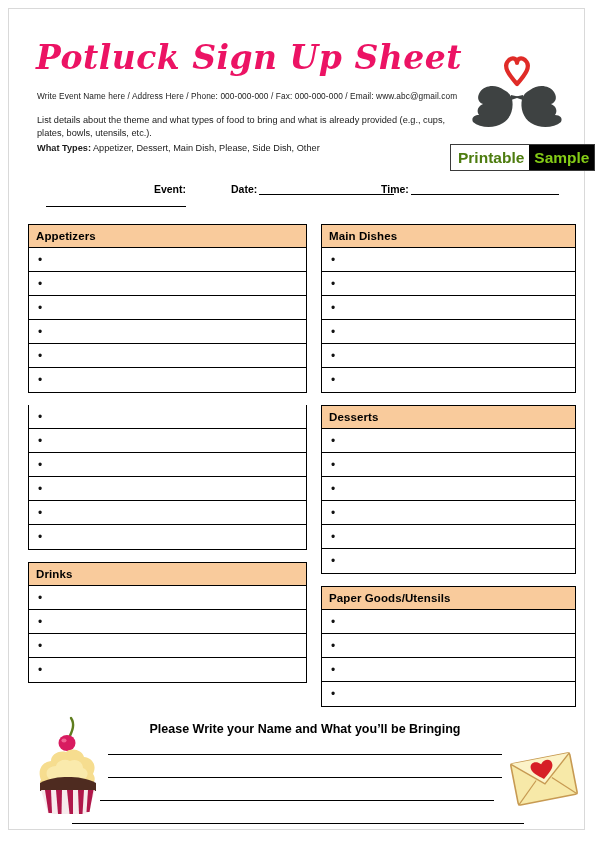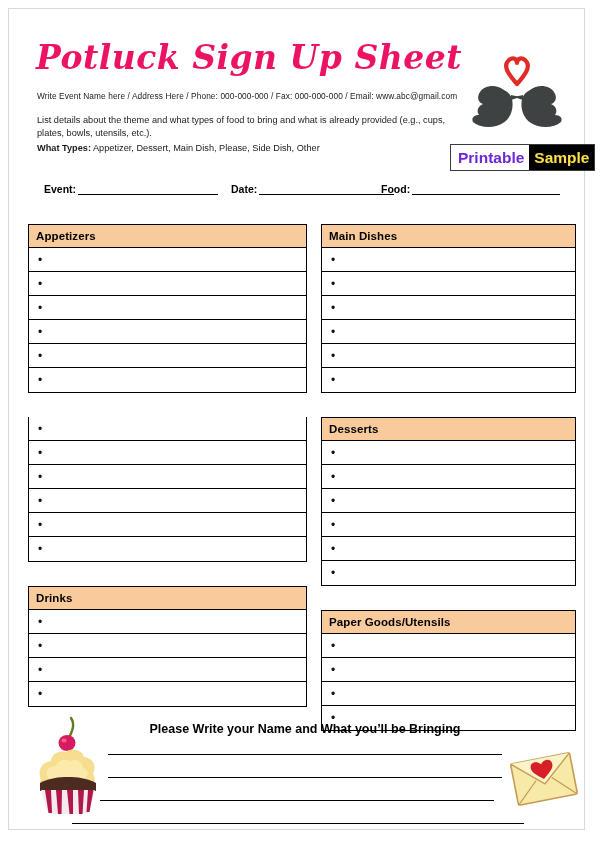--- a/index.html
+++ b/index.html
@@ -98,29 +98,29 @@
     display: flex;
     align-items: stretch;
     box-sizing: border-box;
   }
   .badge .word-printable {
     display: flex;
     align-items: center;
     padding: 0 5px 0 7px;
     font-size: 15.5px;
     font-weight: bold;
-    color: #6d28d9;
+    color: #4d7c0f;
     font-family: "Liberation Sans", sans-serif;
   }
   .badge .word-sample {
     display: flex;
     align-items: center;
     padding: 0 5px;
     background: #000000;
-    color: #fde047;
+    color: #84cc16;
     font-size: 15.5px;
     font-weight: bold;
   }
 
   
   .meta-row {
     position: absolute;
     left: 44px;
     top: 183px;
     width: 520px;
@@ -134,21 +134,21 @@
     font-weight: bold;
     color: #000;
     white-space: nowrap;
   }
   .meta-item .rule {
     display: inline-block;
     border-bottom: 1.4px solid #000;
     height: 11px;
     margin-left: 2px;
   }
-  .meta-event { left: 0px;   top: 0; }
+  .meta-event { left: 0px;   top: 0; flex-direction: column; }
   .meta-date  { left: 172px; top: 0; padding-left: 15px; }
   .meta-time  { left: 337px; top: 0; }
   .meta-event .rule { width: 140px; }
   .meta-date  .rule { width: 135px; }
   .meta-time  .rule { width: 148px; }
 
   
   .cols {
     position: absolute;
     left: 28px;
@@ -156,21 +156,21 @@
     width: 545px;
   }
   .col {
     position: absolute;
     top: 0;
     width: 255px;
   }
   .col-left  { left: 0px;   width: 279px; }
   .col-right { left: 293px; width: 255px; }
 
-  .section { margin-bottom: 24px; }
+  .section { margin-bottom: 12px; }
 
   .sec-header {
     border: 1.6px solid #000;
     background: #f9cb9c;
     height: 24px;
     display: flex;
     align-items: center;
     padding-left: 7px;
     box-sizing: border-box;
     font-size: 11.5px;
@@ -292,21 +292,21 @@
   <div class="meta-row">
     <div class="meta-item meta-event">
       <span>Event:</span>
       <span class="rule"></span>
     </div>
     <div class="meta-item meta-date">
       <span>Date:</span>
       <span class="rule"></span>
     </div>
     <div class="meta-item meta-time">
-      <span>Food:</span>
+      <span>Time:</span>
       <span class="rule"></span>
     </div>
   </div>
 
   <div class="cols">
     <div class="col col-left" id="col-left">
         <div class="section">
           <div class="sec-header">Appetizers</div>
           <div class="sec-rows">
             <div class="sec-row">

